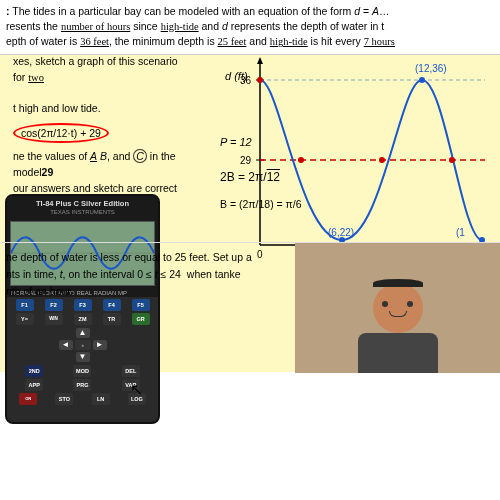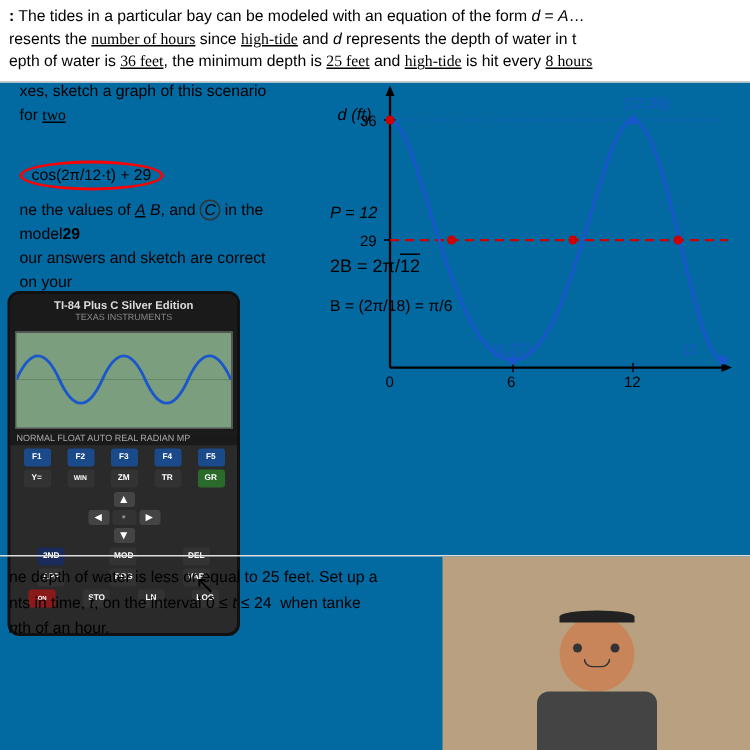--- a/index.html
+++ b/index.html
@@ -8,23 +8,23 @@
       height: 500px;
       overflow: hidden;
       font-family: Arial, sans-serif;
       font-size: 11px;
       background: #fff;
       position: relative;
     }
 
     #page-container {
       width: 500px;
-      height: 500px;
+      height: 372px;
       position: relative;
-      background: #0369a1;
+      background: #fef9c3;
     }
 
     
     #top-text {
       position: absolute;
       top: 0;
       left: 0;
       width: 500px;
       background: #fff;
       padding: 4px 6px;
@@ -255,30 +255,31 @@
 <div id="page-container">
 
   <div id="top-text">
     <span>
       <span class="bold">:</span> The tides in a particular bay can be modeled with an equation of the form <span class="math-italic">d</span> = <span class="math-italic">A</span>…
     </span><br>
     <span>
       resents the <span class="underline">number of hours</span> since <span class="underline">high-tide</span> and <span class="math-italic">d</span> represents the depth of water in t
     </span><br>
     <span>
-      epth of water is <span class="underline">36 feet</span>, the minimum depth is <span class="underline">25 feet</span> and <span class="underline">high-tide</span> is hit every <span class="underline">8 hours</span>
+      epth of water is <span class="underline">36 feet</span>, the minimum depth is <span class="underline">25 feet</span> and <span class="underline">high-tide</span> is hit every <span class="underline">7 hours</span>
     </span>
   </div>
 
   <div id="main-content">
 
     <div id="left-panel">
       <div id="left-text-top">
         <span>xes, sketch a graph of this scenario for <span class="underline">two</span></span><br>
         <br>
+        <span>t high and low tide.</span>
       </div>
 
       <div style="margin: 4px 0;">
         <span class="red-box">
           cos(<span style="font-size:10px;">2π</span>/<span style="font-size:10px;">12</span>·t) + 29
         </span>
       </div>
 
       <div id="left-text-mid">
         <span>ne the values of <span style="text-decoration:underline; font-style:italic;">A</span> <span style="font-style:italic;">B</span>, and <span style="border:1.5px solid #333; border-radius:50%; padding:0 2px; font-style:italic;">C</span> in the model<span style="font-weight:bold;">29</span></span><br>

